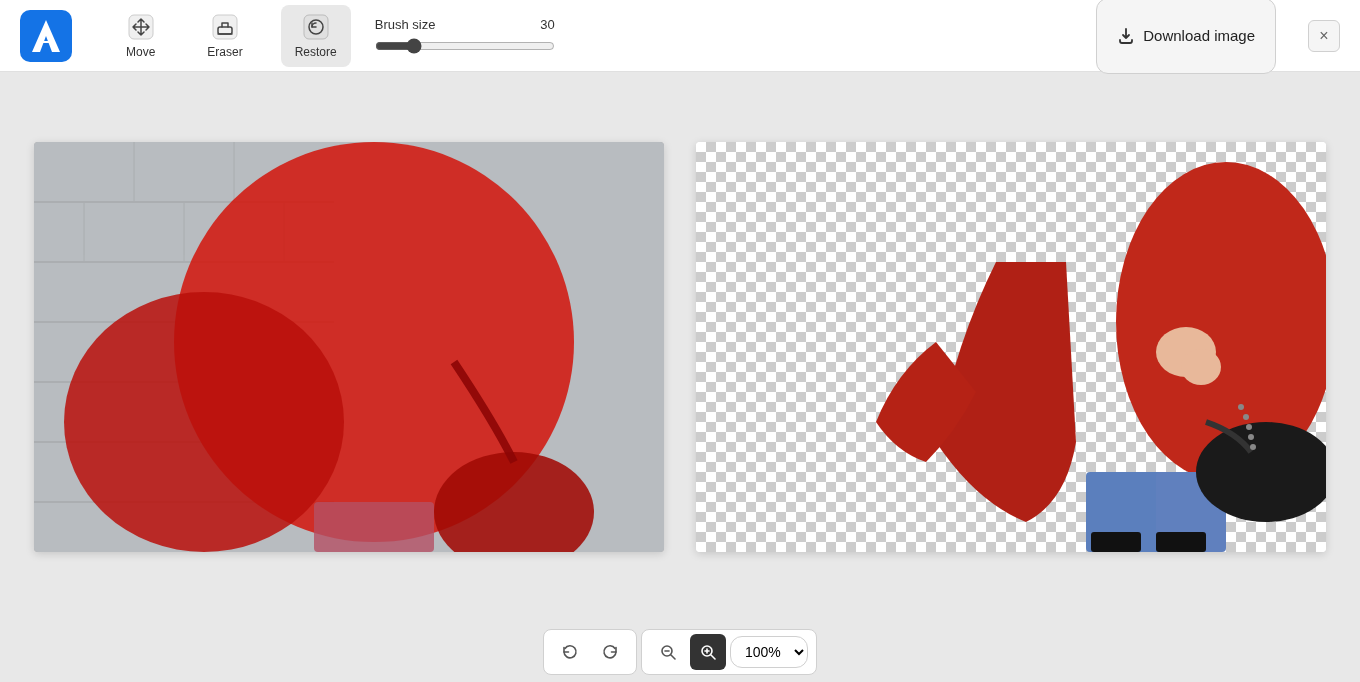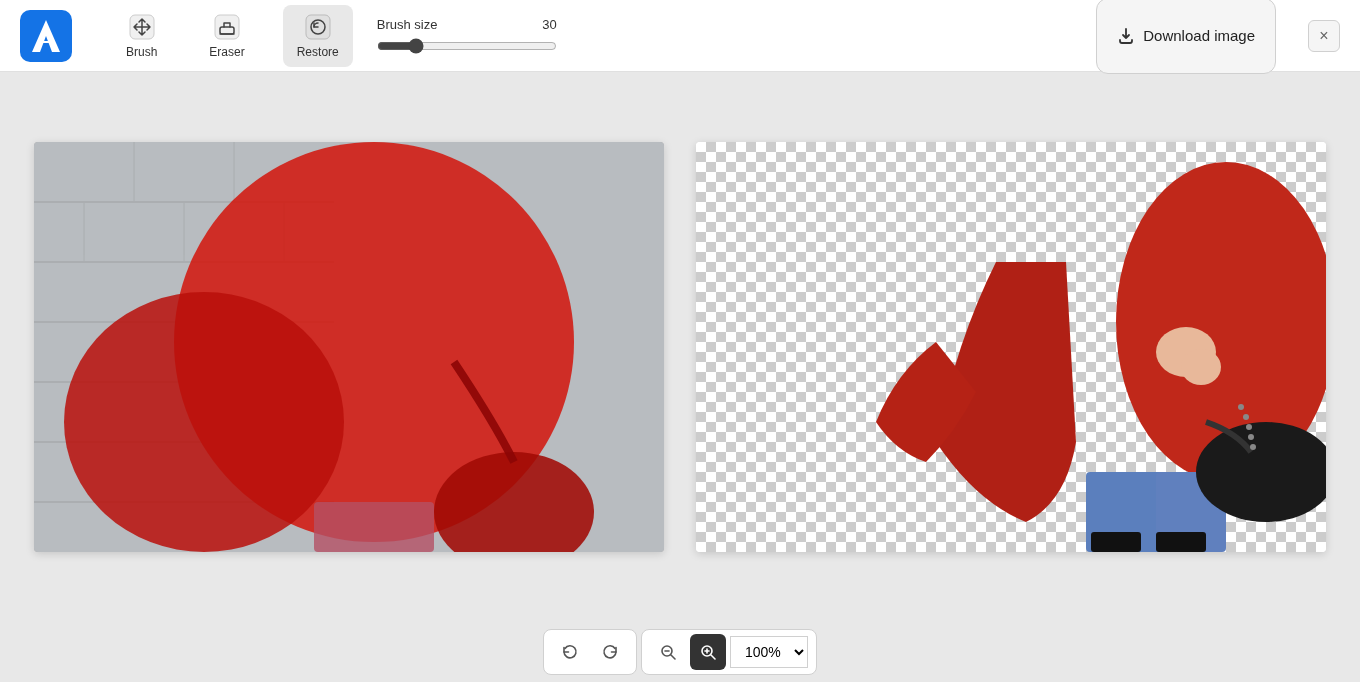--- a/index.html
+++ b/index.html
@@ -169,21 +169,21 @@
       align-items: center;
       justify-content: center;
       color: #555;
       font-size: 16px;
       transition: background 0.15s;
     }
     .bottom-btn.active { background: #333; color: #fff; }
 
     .zoom-select {
       border: 1px solid #d0d0d0;
-      border-radius: 0;
+      border-radius: 12px;
       padding: 6px 10px;
       font-size: 14px;
       background: #fff;
       cursor: pointer;
     }
 
     
     .wall-bg {
       position: absolute;
       inset: 0;
@@ -206,21 +206,21 @@
       <path d="M26 10L40 42H32L26 26L20 42H12L26 10Z" fill="white"></path>
       <path d="M19 32H33" stroke="white" stroke-width="2" stroke-linecap="round"></path>
     </svg>
   </div>
 
   <button class="tool-btn">
     <svg class="tool-icon" viewBox="0 0 28 28" fill="none" xmlns="http://www.w3.org/2000/svg">
       <rect x="2" y="2" width="24" height="24" rx="5" fill="#f0f0f0" stroke="#ccc"></rect>
       <path d="M14 6v16M6 14h16M14 6l-3 3M14 6l3 3M14 22l-3-3M14 22l3-3M6 14l3-3M6 14l3 3M22 14l-3-3M22 14l-3 3" stroke="#444" stroke-width="1.5" stroke-linecap="round"></path>
     </svg>
-    <span>Brush</span>
+    <span>Move</span>
   </button>
 
   <button class="tool-btn">
     <svg class="tool-icon" viewBox="0 0 28 28" fill="none" xmlns="http://www.w3.org/2000/svg">
       <rect x="2" y="2" width="24" height="24" rx="5" fill="#f0f0f0" stroke="#ccc"></rect>
       <rect x="7" y="14" width="14" height="7" rx="2" fill="none" stroke="#444" stroke-width="1.5"></rect>
       <path d="M11 14V10l6 0v4" stroke="#444" stroke-width="1.5" stroke-linecap="round" stroke-linejoin="round"></path>
       <line x1="7" y1="21" x2="21" y2="21" stroke="#444" stroke-width="1.5" stroke-linecap="round"></line>
     </svg>
     <span>Eraser</span>

